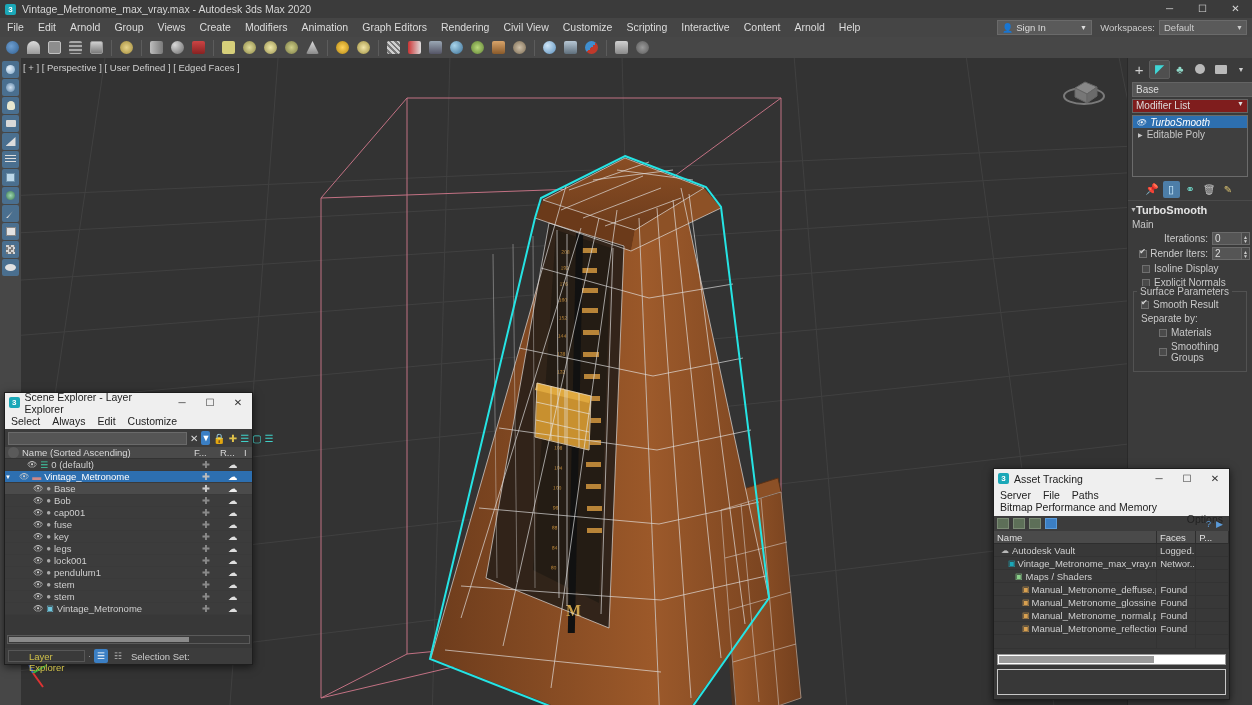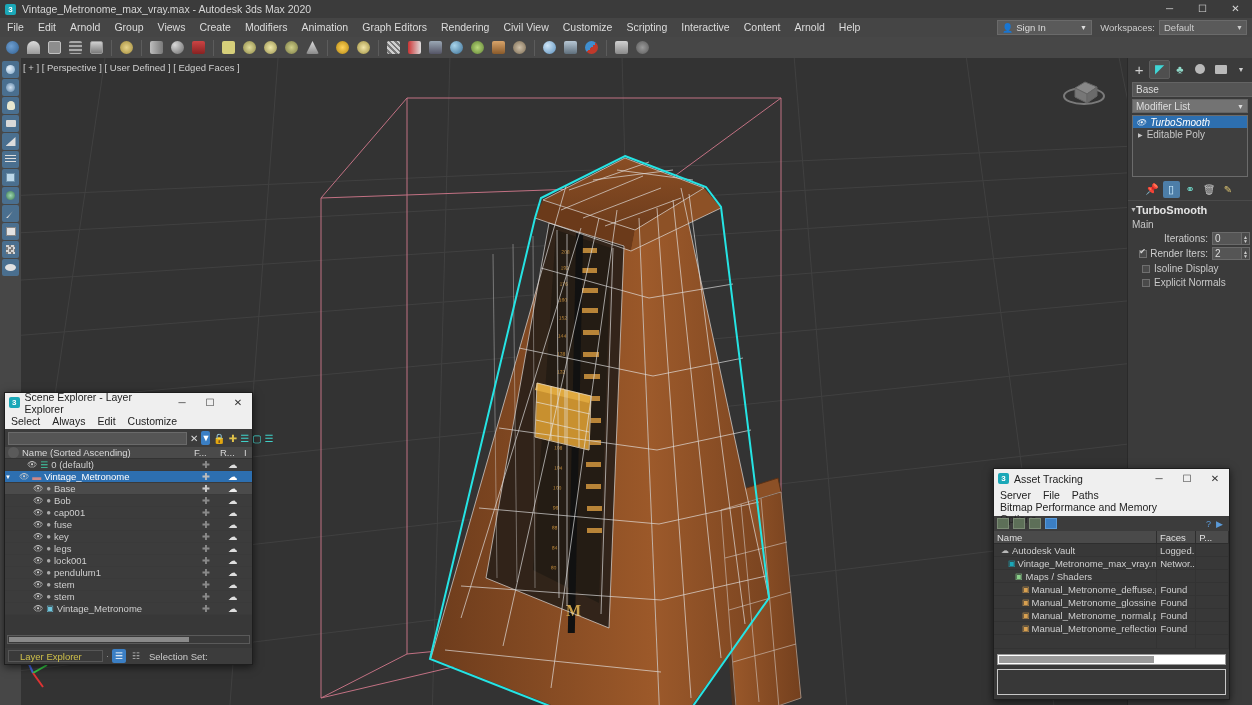--- a/index.html
+++ b/index.html
@@ -54,22 +54,22 @@
   .cmdpanel { position:absolute; left:1127px; top:58px; width:125px; height:647px;
     background:#3b3b3b; border-left:1px solid #2a2a2a; }
   .cp-tabs { display:flex; align-items:center; height:22px; padding:2px 1px;
     background:#3b3b3b; }
   .cp-tab { width:21px; height:19px; display:flex; align-items:center;
     justify-content:center; }
   .cp-tab.active { background:#4f4f4f; border:1px solid #5d5d5d; border-radius:2px;}
   .namefield { margin:2px 4px; height:15px; display:flex; }
   .namefield input { flex:1; background:#555; border:1px solid #646464; color:#ddd;
     font-size:10px; padding-left:3px; font-family:"Liberation Sans",sans-serif; }
-  .modlist { margin:2px 4px; height:14px; background:#737373; border:1px solid #646464;
-    display:flex; align-items:center; padding-left:3px; font-size:10px; color:#ddd; }
+  .modlist { margin:2px 4px; height:14px; background:#7f1d1d; border:1px solid #646464;
+    display:flex; padding-left:3px; font-size:10px; color:#ddd; }
   .modlist .carat { margin-left:auto; margin-right:3px; font-size:7px; }
   .stack { margin:2px 4px; height:62px; background:#3f3f3f; border:1px solid #6b6b6b; }
   .stackrow { height:12px; display:flex; align-items:center; font-size:10px;
     padding-left:3px; }
   .stackrow.sel { background:#2d6fb0; color:#fff; font-style:italic; }
   .stacktools { display:flex; align-items:center; justify-content:center;
     height:22px; gap:2px; border-bottom:1px solid #4a4a4a; }
   .sticon { width:17px; height:17px; display:flex; align-items:center; justify-content:center;}
   .sticon.on { background:#4d7ea8; border-radius:2px; }
   .rollhdr { font-size:11px; font-weight:bold; color:#e3e3e3; padding:3px 0 2px 8px;
@@ -113,41 +113,41 @@
   .win-title { height:19px; background:#efefef; display:flex; align-items:center;
     color:#222; font-size:10.5px; }
   .win-title .wicon { width:11px; height:11px; background:#1ba8b8; color:#fff;
     font-size:8px; font-weight:bold; text-align:center; line-height:11px;
     border-radius:2px; margin:0 5px 0 4px;}
   .win-ctrls { margin-left:auto; display:flex; }
   .win-ctrls div { width:28px; height:19px; text-align:center; line-height:19px;
     font-size:10px; color:#333; }
   .win-menu { height:17px; background:#efefef; display:flex; align-items:center;
     color:#222; font-size:10.5px; }
-  .win-menu span { padding:0 6px; }
+  .win-menu span { padding:0 6px;text-align:right; }
 
   
   .se-tool { height:18px; display:flex; align-items:center; background:#3c3c3c;
     padding:0 3px; gap:3px; }
   .se-search { flex:1; height:13px; background:#555; border:1px solid #6a6a6a; }
   .se-ic { width:14px; height:14px; display:flex; align-items:center;
     justify-content:center; font-size:10px; }
   .se-ic.act { background:#3b7fc4; border-radius:2px; }
   .se-hdr { height:12px; background:#4a4a4a; display:flex; align-items:center;
     font-size:9.5px; color:#d8d8d8; border-bottom:1px solid #333; }
   .se-list { background:#3c3c3c; }
   .se-row { height:12px; display:flex; align-items:center; font-size:9.5px;
     color:#cfcfcf; border-bottom:1px solid #3a3a3a; }
   .se-row.sel { background:#2d6fb0; color:#fff; }
   .se-row.hl { background:#4b4b4b; }
   .se-eye { color:#cfcfcf; font-size:8px; }
   .se-status { height:16px; background:#3c3c3c; display:flex; align-items:center;
     gap:3px; padding:0 3px; }
-  .se-statbox { width:95px; height:12px; background:#3a3a3a; border:1px solid #575757;
-    color:#cfc04a; font-size:9.5px; padding-left:11px; line-height:11px; }
+  .se-statbox { width:77px; height:12px; background:#3a3a3a; border:1px solid #575757;
+    color:#cfc04a; font-size:9.5px; padding-left:20px; line-height:11px; }
 
   
   .at-tool { height:15px; background:#3c3c3c; display:flex; align-items:center;
     padding:0 3px; gap:4px; }
   .at-ic { width:12px; height:11px; background:#5d6f58; border:1px solid #7a8a74; }
   .at-ic.on { background:#3b7fc4; border-color:#5a9ad8; }
   .at-hdr { height:13px; background:#4a4a4a; display:flex; font-size:9.5px;
     color:#e0e0e0; border-bottom:1px solid #2e2e2e; }
   .at-hdr div { border-right:1px solid #2e2e2e; padding-left:3px; line-height:13px; }
   .at-row { height:13px; display:flex; font-size:9.5px; color:#cfcfcf;
@@ -634,20 +634,36 @@
 
     <div class="chkline" style="margin-left:14px">
       <span class="chk"></span>
       <span>Isoline Display</span>
     </div>
     <div class="chkline" style="margin-left:14px">
       <span class="chk"></span>
       <span>Explicit Normals</span>
     </div>
 
+    <div class="grp">
+      <div class="grp-title">Surface Parameters</div>
+      <div class="chkline" style="margin-left:4px">
+        <span class="chk checked"></span>
+        <span>Smooth Result</span>
+      </div>
+      <div class="labelonly">Separate by:</div>
+      <div class="chkline" style="margin-left:22px">
+        <span class="chk"></span>
+        <span>Materials</span>
+      </div>
+      <div class="chkline" style="margin-left:22px">
+        <span class="chk"></span>
+        <span>Smoothing Groups</span>
+      </div>
+    </div>
 
   </div>
 
   <div class="win" style="left:4px; top:392px; width:249px; height:273px;">
     <div class="win-title">
       <div class="wicon">3</div>
       <div>Scene Explorer - Layer Explorer</div>
       <div class="win-ctrls">
         <div>─</div>
         <div>☐</div>

